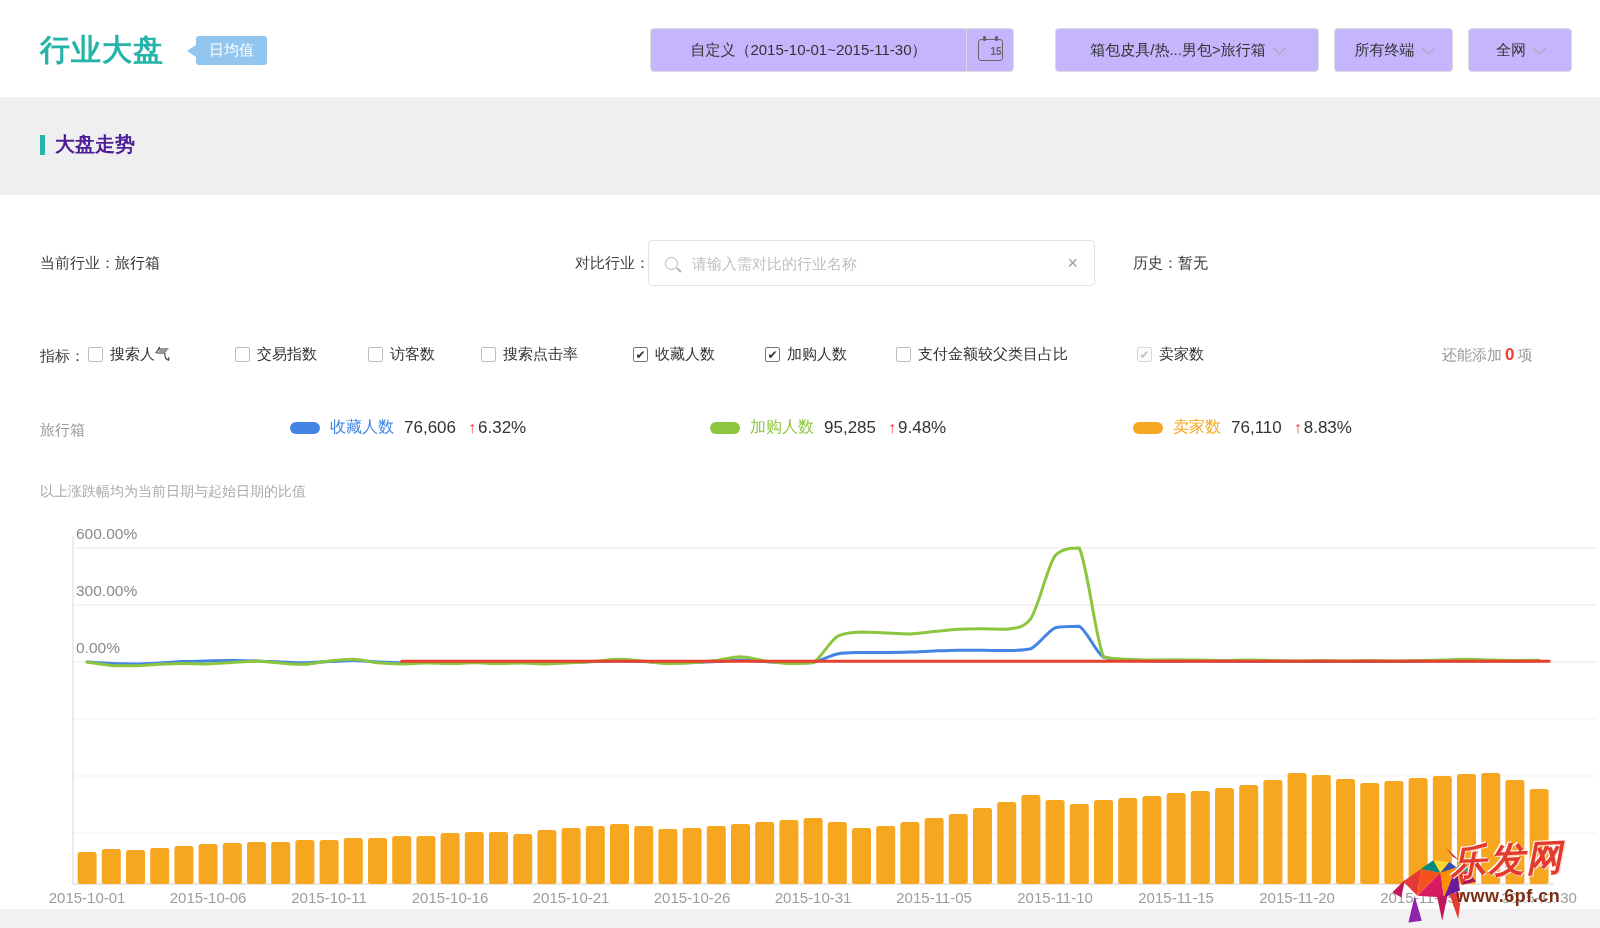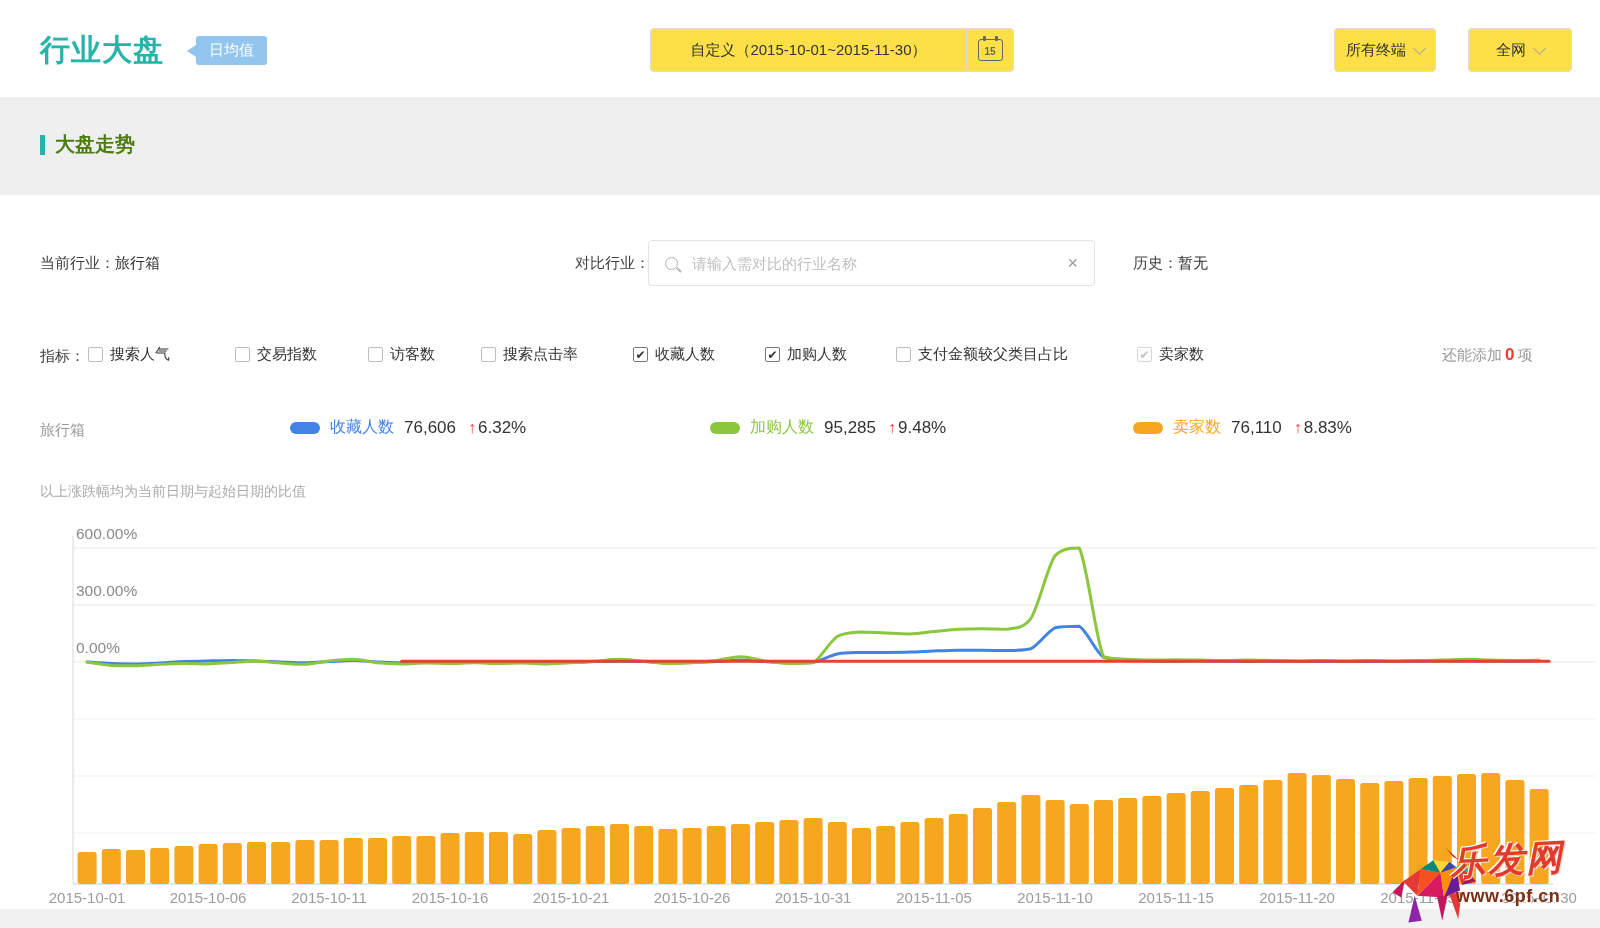--- a/index.html
+++ b/index.html
@@ -4,38 +4,38 @@
 <style>
   html,body{margin:0;padding:0;}
   body{font-family:"Liberation Sans","DejaVu Sans",sans-serif;background:#fff;}
   #app{position:relative;width:1600px;height:928px;overflow:hidden;background:#fff;}
 
   
   .page-title{position:absolute;left:40px;top:30px;font-size:30px;font-weight:bold;color:#26b3a9;letter-spacing:1px;}
   .badge{position:absolute;left:196px;top:36px;background:#92c6ee;color:#fff;font-size:15px;padding:5px 13px;border-radius:3px;}
   .badge::before{content:"";position:absolute;left:-9px;top:50%;margin-top:-6px;border-top:6px solid transparent;border-bottom:6px solid transparent;border-right:9px solid #92c6ee;}
 
-  .hdr-box{position:absolute;top:28px;height:44px;box-sizing:border-box;border:1px solid #dcdcdc;border-radius:4px;background:#fde047;display:flex;align-items:center;justify-content:center;font-size:15px;color:#333;}
+  .hdr-box{position:absolute;top:28px;height:44px;box-sizing:border-box;border:1px solid #dcdcdc;border-radius:4px;background:#c4b5fd;display:flex;align-items:center;justify-content:center;font-size:15px;color:#333;}
   .date-group{left:650px;width:364px;padding:0;}
   .date-text{flex:1;text-align:center;}
   .cal-cell{width:46px;align-self:stretch;display:flex;align-items:center;justify-content:center;border-left:1px solid #dcdcdc;}
-  .cal{position:relative;width:23px;height:20px;border:1.6px solid #666;border-radius:3px;display:flex;align-items:flex-end;justify-content:center;}
+  .cal{position:relative;width:23px;height:20px;border:1.6px solid #666;border-radius:3px;display:flex;align-items:flex-end;justify-content:flex-end;}
   .cal i{position:absolute;top:-4px;width:3px;height:5px;background:#666;border-radius:1px;}
   .cal i.l{left:4px;} .cal i.r{right:4px;}
   .cal b{font-size:10px;font-weight:bold;color:#666;line-height:1;margin-bottom:3px;}
   .caret{display:inline-block;width:8px;height:8px;border-right:1.6px solid #a6a6a6;border-bottom:1.6px solid #a6a6a6;transform:rotate(45deg);margin:-3px 0 0 9px;}
   .dd-cat{left:1055px;width:264px;}
-  .dd-term{left:1334px;width:102px;}
+  .dd-term{left:1334px;width:119px;}
   .dd-net{left:1468px;width:104px;}
 
   
   .band{position:absolute;left:0;top:97px;width:1600px;height:98px;background:#efefef;}
   .sec-title{position:absolute;left:40px;top:131px;display:flex;align-items:center;}
   .sec-bar{width:5px;height:20px;background:#26b3a9;margin-right:10px;}
-  .sec-text{font-size:20px;font-weight:bold;color:#4d7c0f;}
+  .sec-text{font-size:20px;font-weight:bold;color:#4c1d95;}
 
   
   .lbl{color:#404040;font-size:15px;} .val{color:#333;font-size:15px;}
   .row-abs{position:absolute;display:flex;align-items:center;}
   .cmp-input{position:absolute;left:648px;top:240px;width:447px;height:46px;box-sizing:border-box;border:1px solid #e3e3e3;border-radius:4px;background:#fff;display:flex;align-items:center;padding:0 16px;}
   .mag{position:relative;width:11px;height:11px;border:1.7px solid #b3b3b3;border-radius:50%;flex:none;}
   .mag::after{content:"";position:absolute;width:6px;height:1.7px;background:#b3b3b3;transform:rotate(45deg);right:-5px;bottom:-2px;}
   .cmp-field{flex:1;border:none;outline:none;font-size:15px;color:#b91c1c;margin-left:12px;font-family:inherit;background:transparent;}
   .cmp-field::placeholder{color:#bfbfbf;}
   .clear-x{color:#9b9b9b;font-size:18px;cursor:pointer;flex:none;line-height:1;}
@@ -82,20 +82,24 @@
     <span class="date-text">自定义（2015-10-01~2015-11-30）</span>
     <span class="cal-cell">
       <span class="cal">
           <i class="l"></i>
           <i class="r"></i>
           <b>15</b>
         </span>
     </span>
   </div>
 
+  <div class="hdr-box dd-cat">
+    <span>箱包皮具/热...男包&gt;旅行箱</span>
+    <span class="caret"></span>
+  </div>
   <div class="hdr-box dd-term">
     <span>所有终端</span>
     <span class="caret"></span>
   </div>
   <div class="hdr-box dd-net">
     <span>全网</span>
     <span class="caret"></span>
   </div>
 
   <div class="band"></div>

